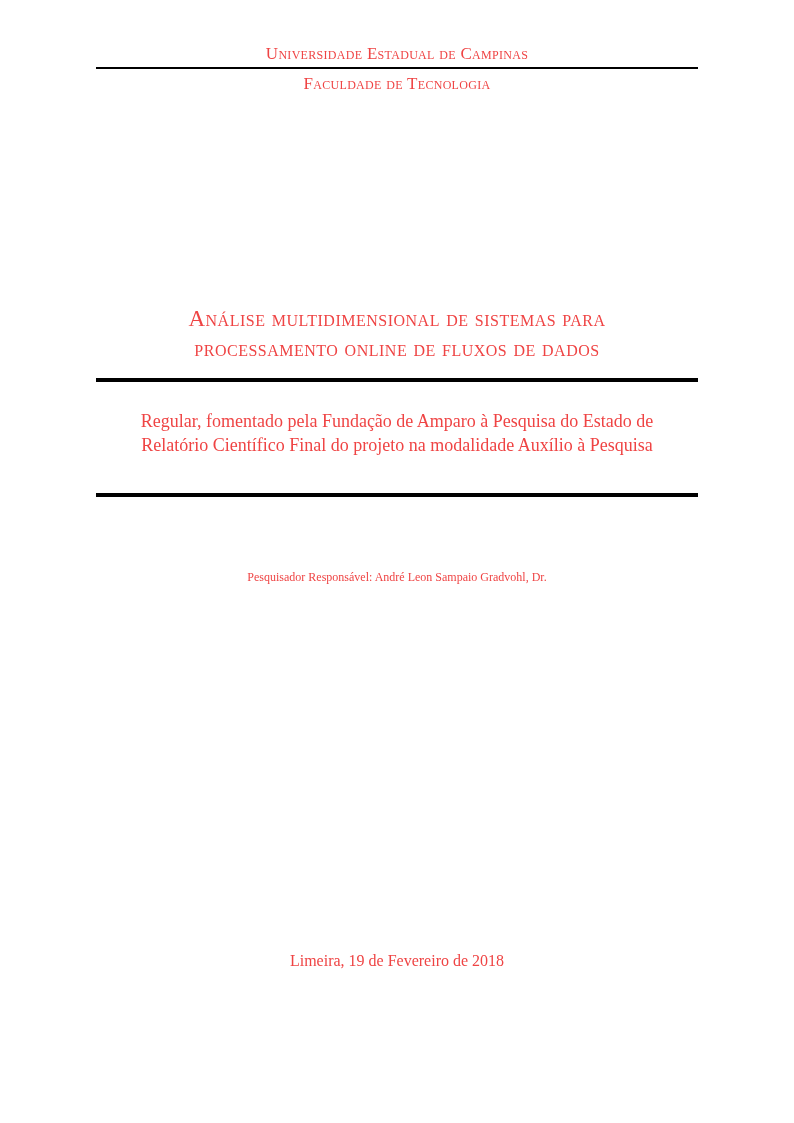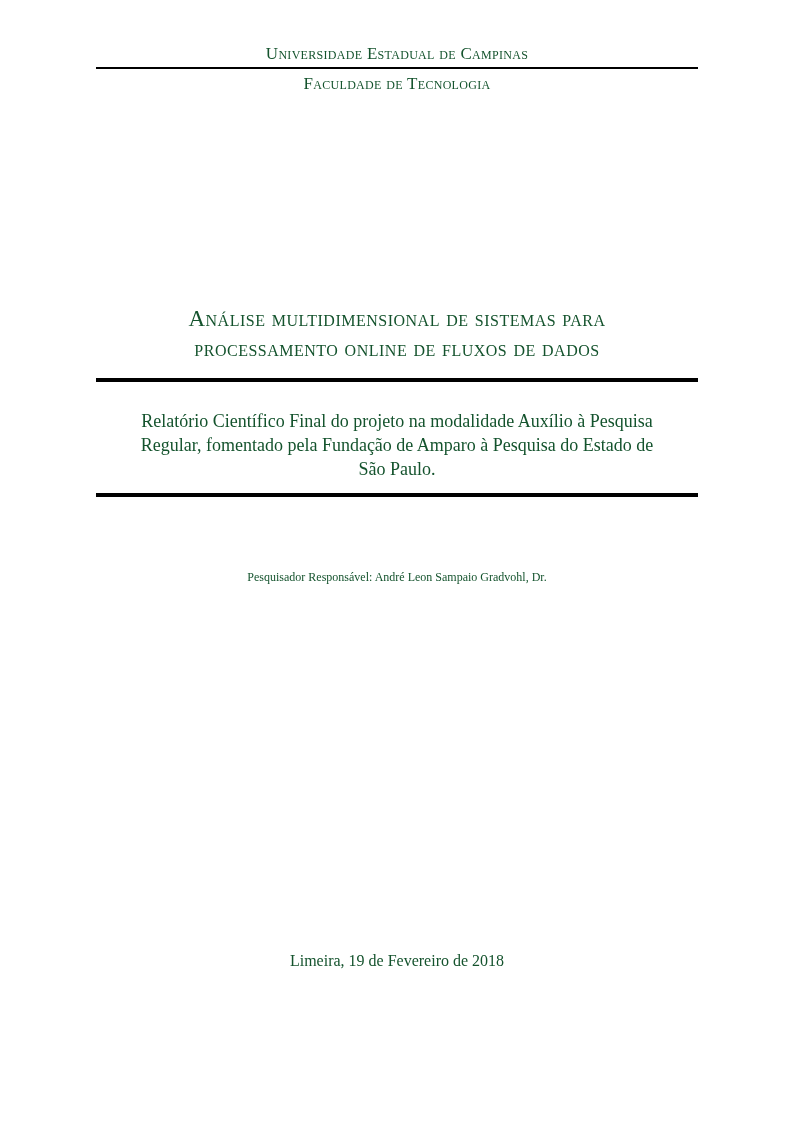--- a/index.html
+++ b/index.html
@@ -6,21 +6,21 @@
     margin: 0;
     padding: 0;
     background: #ffffff;
   }
   .page {
     position: relative;
     width: 794px;
     height: 1123px;
     margin: 0 auto;
     background: #ffffff;
-    color: #14532d;
+    color: #ef4444;
     font-family: "Liberation Serif", "DejaVu Serif", serif;
     overflow: hidden;
   }
   .block {
     position: absolute;
     left: 96px;
     width: 602px;
     text-align: center;
   }
   .rule {
@@ -99,23 +99,22 @@
   <div class="block smallcaps header-faculty">Faculdade de Tecnologia</div>
 
   <div class="block smallcaps report-title">
     <div>Análise multidimensional de sistemas para</div>
     <div>processamento online de fluxos de dados</div>
   </div>
 
   <div class="rule title-rule"></div>
 
   <div class="block description">
+    <div>Regular, fomentado pela Fundação de Amparo à Pesquisa do Estado de</div>
     <div>Relatório Científico Final do projeto na modalidade Auxílio à Pesquisa</div>
-    <div>Regular, fomentado pela Fundação de Amparo à Pesquisa do Estado de</div>
-    <div>São Paulo.</div>
   </div>
 
   <div class="rule description-rule"></div>
 
 
   <div class="block researcher-line">Pesquisador Responsável: André Leon Sampaio Gradvohl, Dr.</div>
 
   <div class="block date-line">Limeira, 19 de Fevereiro de 2018</div>
 
 </div>

